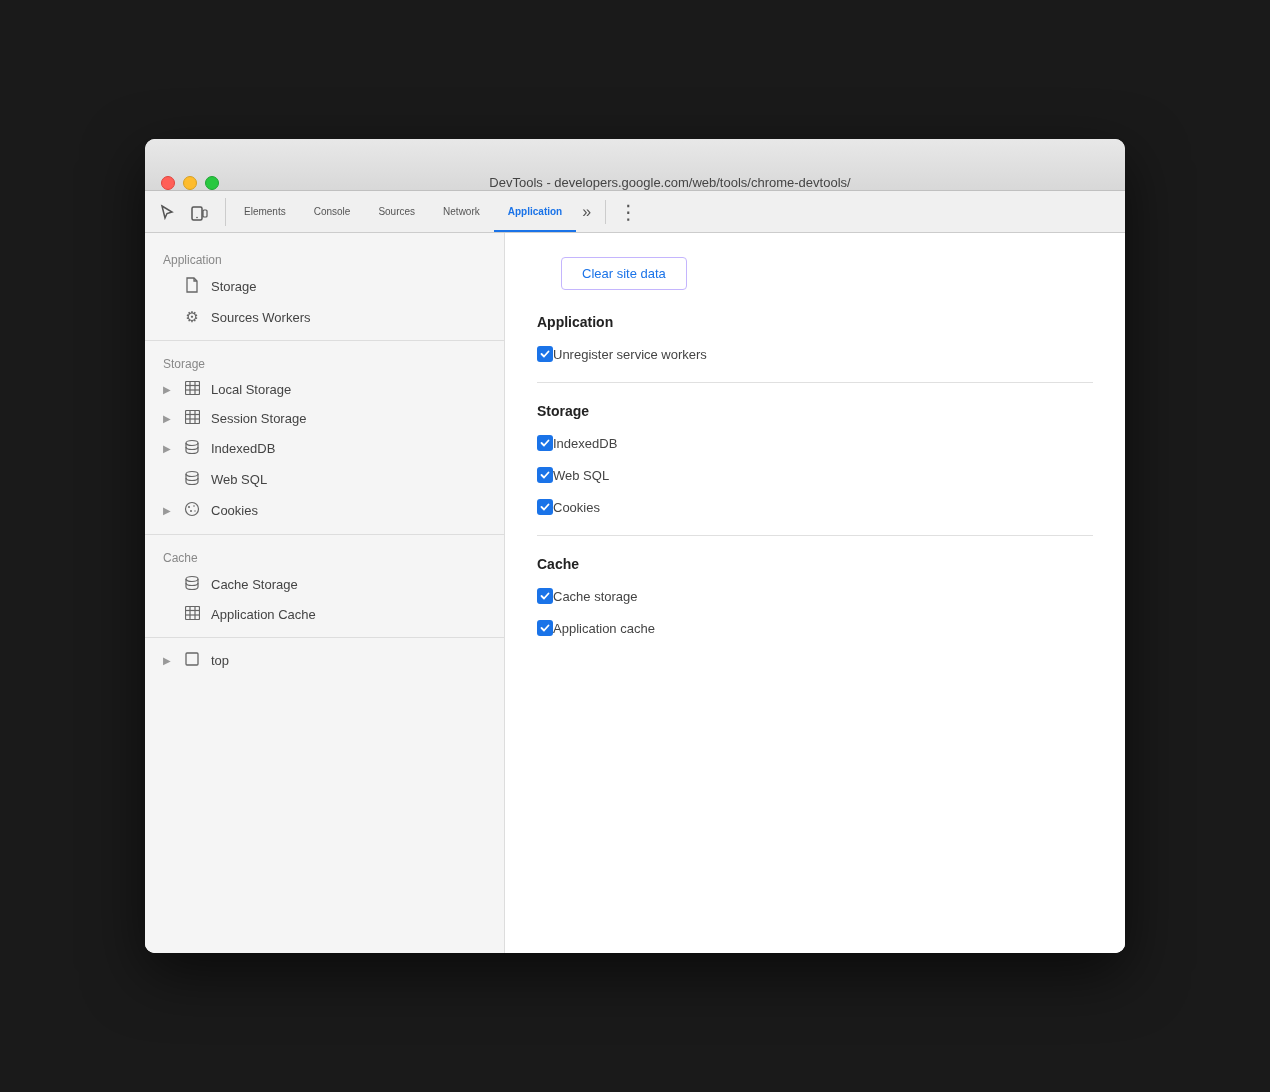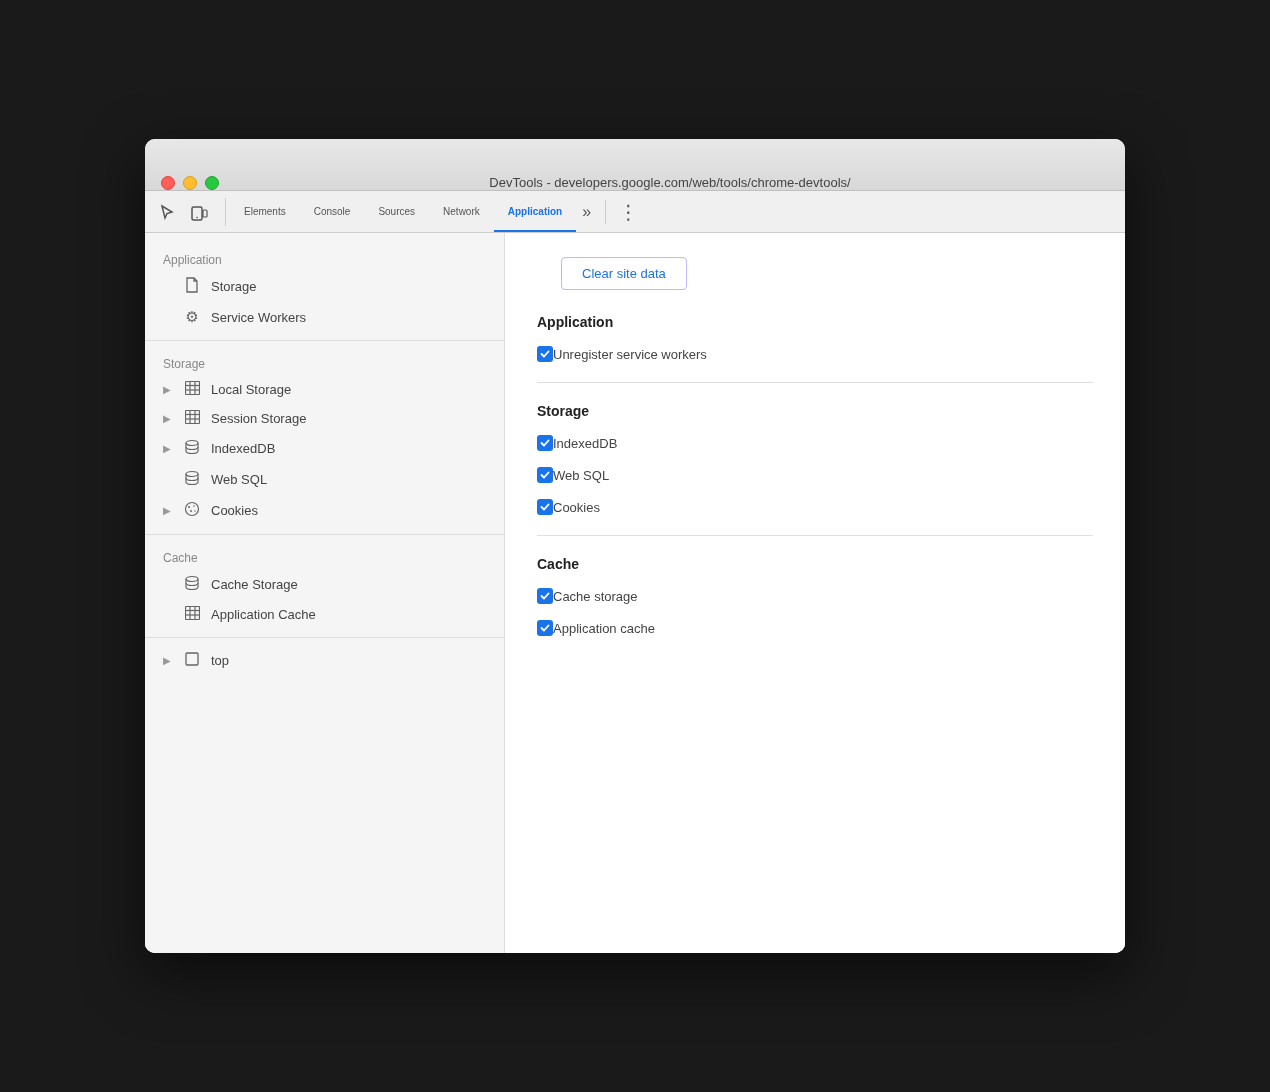--- a/index.html
+++ b/index.html
@@ -292,21 +292,21 @@
           <svg width="14" height="16" viewBox="0 0 14 16" fill="none">
             <path d="M2 1h7l3 3v11H2V1z" stroke="#666" stroke-width="1.3" fill="none"></path>
             <path d="M9 1v3h3" stroke="#666" stroke-width="1.3"></path>
           </svg>
         </span>
         <span class="label" data-interactable="false">Storage</span>
       </div>
       <div class="sidebar-item" data-interactable="true">
         <span class="arrow" data-interactable="false"> </span>
         <span class="icon" data-interactable="false">⚙</span>
-        <span class="label" data-interactable="false">Service Workers</span>
+        <span class="label" data-interactable="false">Sources Workers</span>
       </div>
 
       <div class="sidebar-divider" data-interactable="false"></div>
 
       <div class="sidebar-section-header" data-interactable="false">Storage</div>
       <div class="sidebar-item" data-interactable="true">
         <span class="arrow" data-interactable="false">▶</span>
         <span class="icon" data-interactable="false">
           <svg width="15" height="14" viewBox="0 0 15 14" fill="none">
             <rect x="0.5" y="0.5" width="14" height="13" rx="1" stroke="#666" stroke-width="1.2"></rect>

